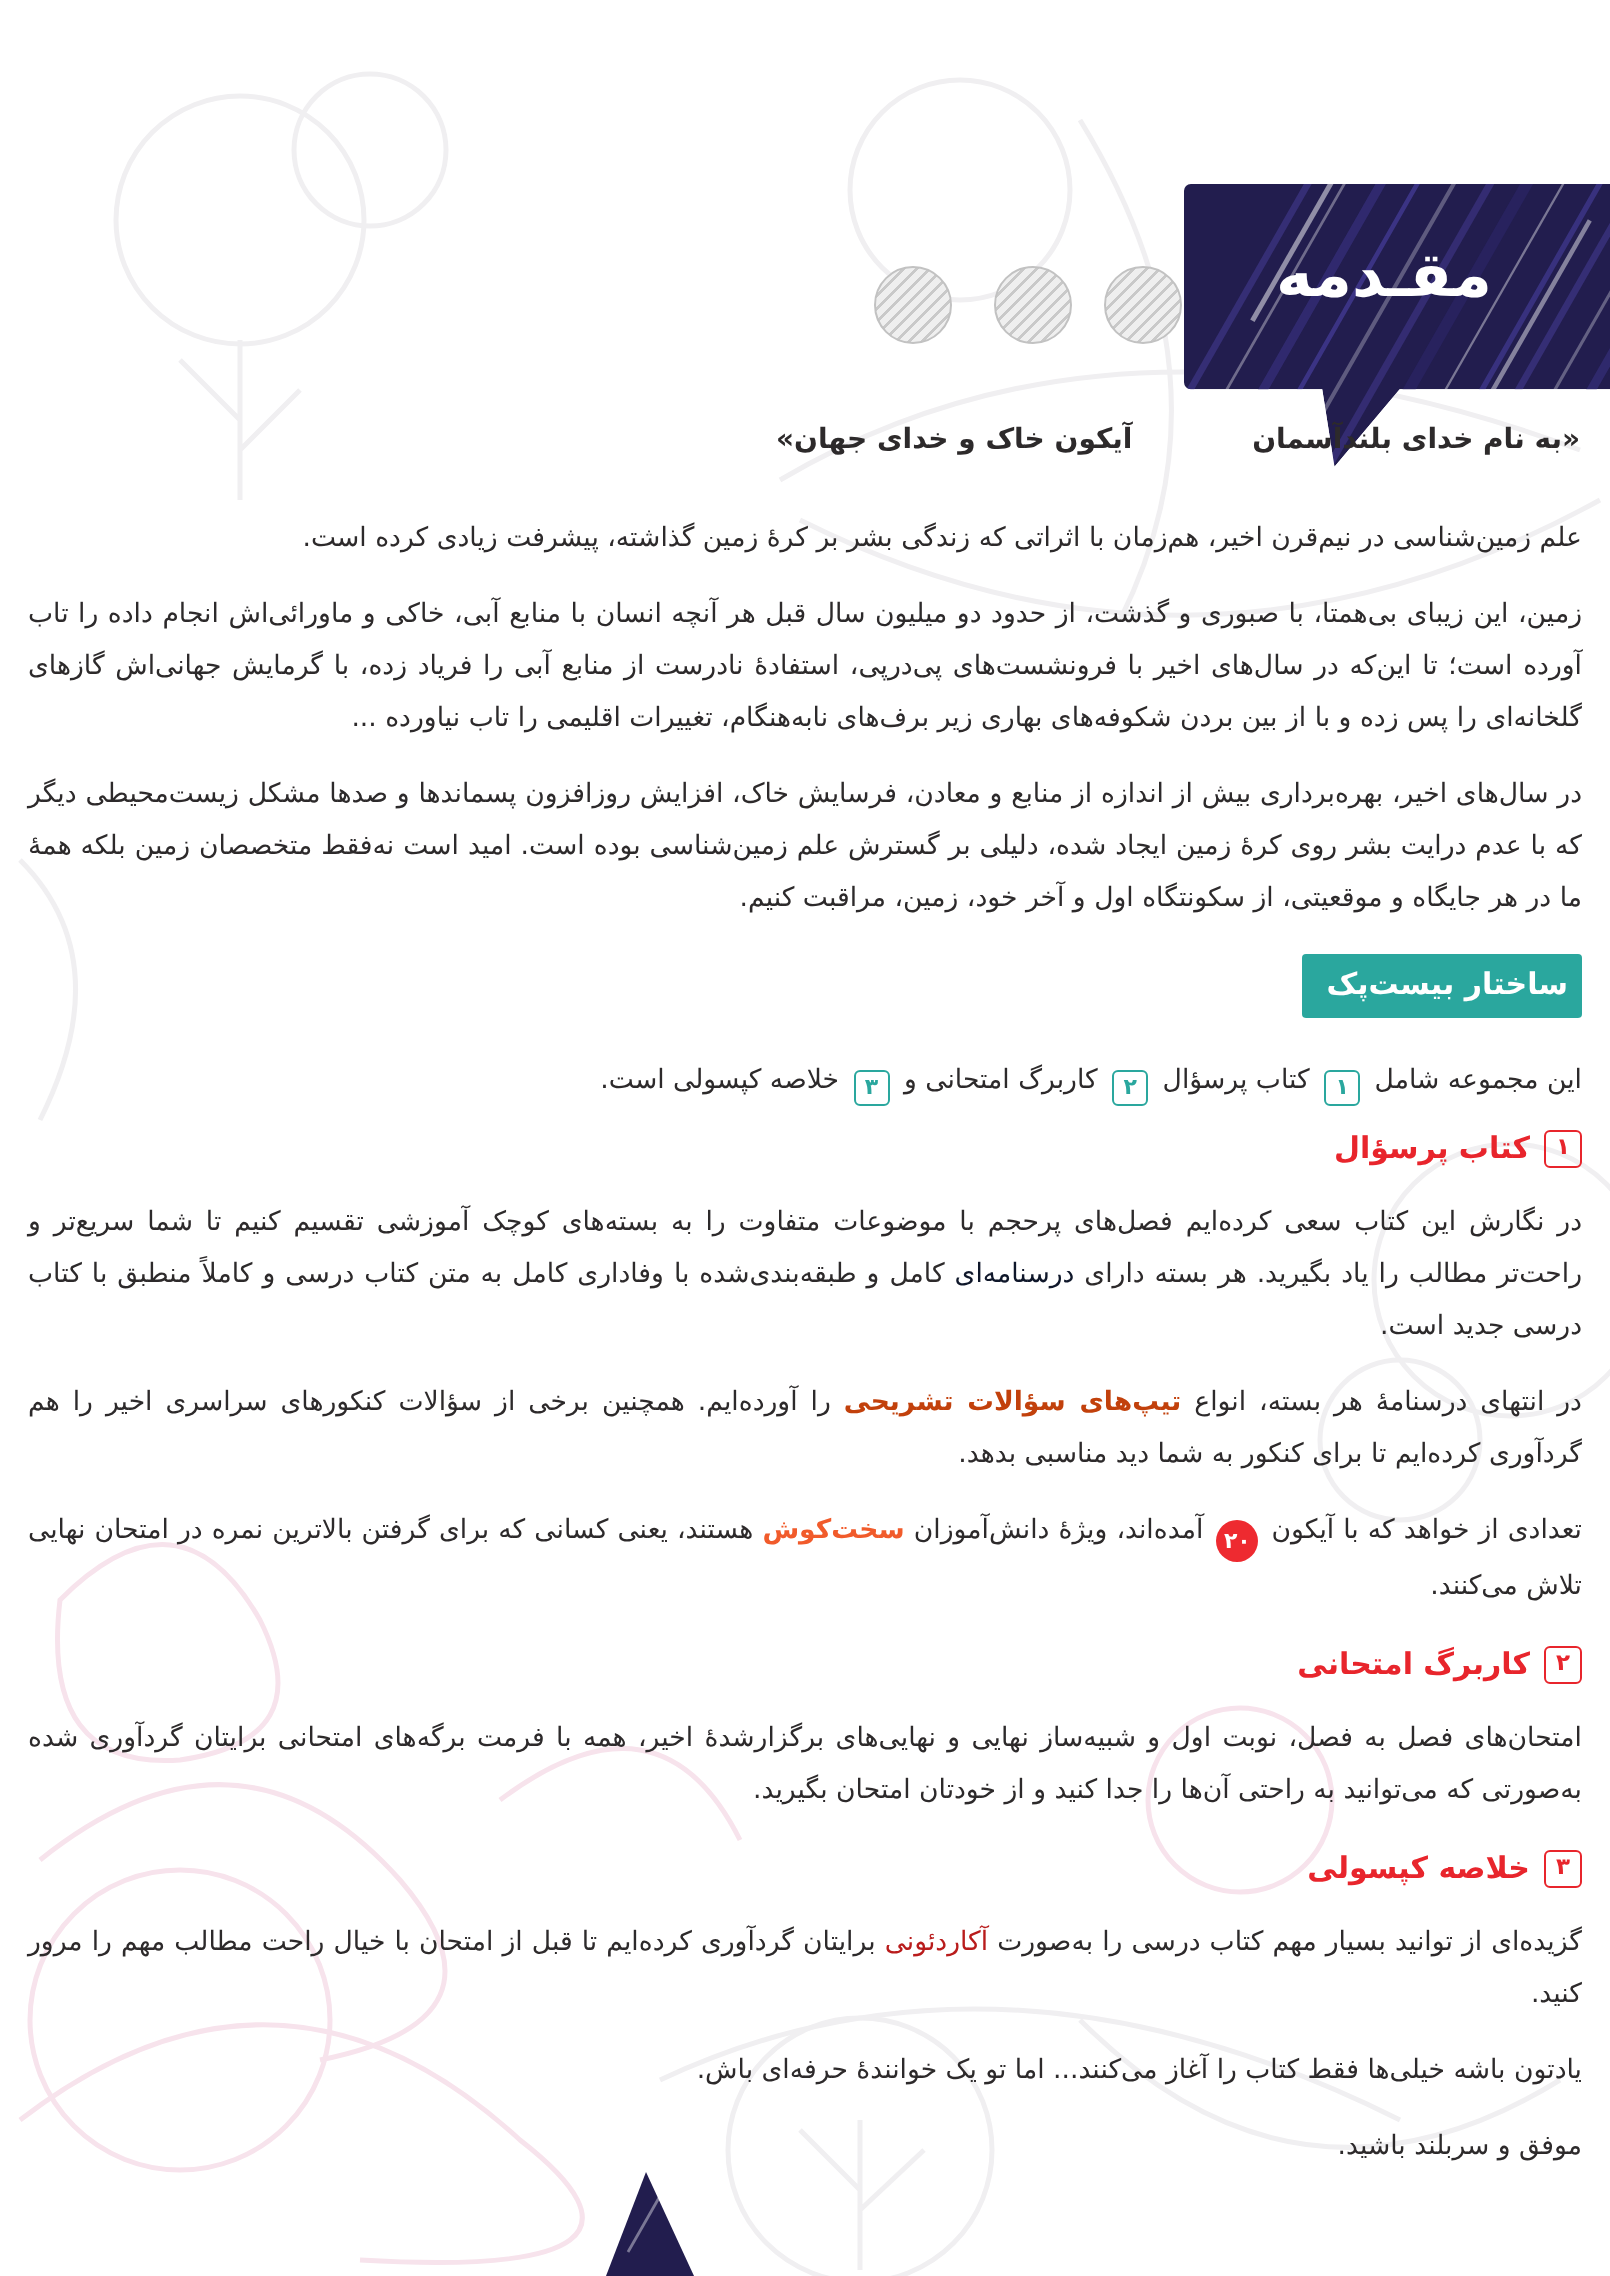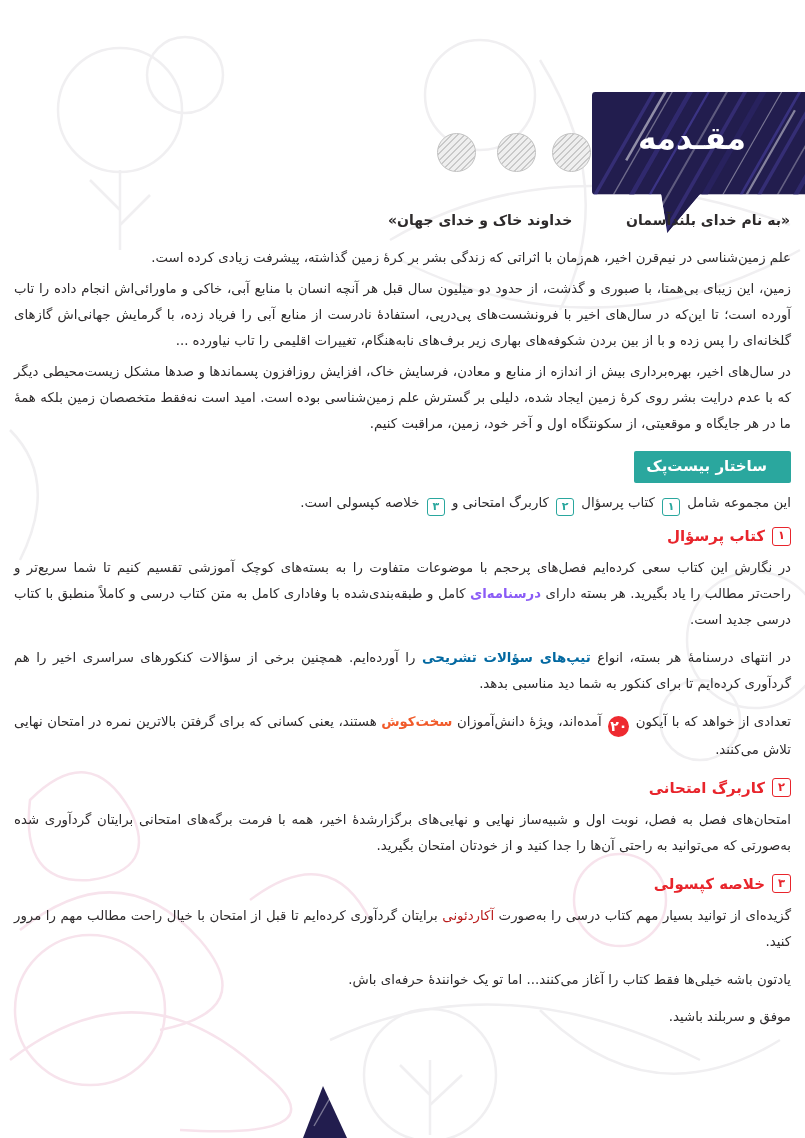--- a/index.html
+++ b/index.html
@@ -35,26 +35,26 @@
   .verse{
     position:absolute;top:212px;right:15px;width:402px;z-index:2;
     display:flex;justify-content:space-between;align-items:baseline;
     font-size:14px;font-weight:bold;color:#2d2a2b;
   }
   
   .content{
     position:absolute;top:245px;right:14px;left:14px;z-index:2;
     font-size:13.3px;line-height:26px;
   }
-  .content p{margin:0 0 5px 0;text-align:justify;}
+  .content p{margin:12px 0 5px 0;text-align:justify;}
   p.gap-after{margin-bottom:12px;}
   
   .struct-heading{
     display:inline-block;background:#2aa79e;color:#fff;
-    font-size:15px;font-weight:bold;padding:2px 24px 4px 12px;
+    font-size:15px;font-weight:bold;padding:2px 7px 4px 12px;
     border-radius:2px;margin:2px 0 7px 0;
   }
   .lead-line{margin-bottom:7px !important;}
   
   .num-box{
     display:inline-flex;align-items:center;justify-content:center;
     width:16px;height:16px;border:1.6px solid #2aa79e;border-radius:3px;
     color:#2aa79e;font-size:11px;font-weight:bold;
     vertical-align:-3px;margin:0 3px;line-height:1;
   }
@@ -63,30 +63,30 @@
     display:flex;align-items:center;gap:7px;
     color:#e8252c;font-weight:bold;font-size:15px;
     margin:6px 0 6px 0;
   }
   .sec-num{
     width:17px;height:17px;border:1.7px solid #e8252c;border-radius:3px;
     display:flex;align-items:center;justify-content:center;
     font-size:11.5px;line-height:1;flex:0 0 auto;
   }
   
-  .seg-purple{color:#8b5cf6;font-weight:bold;}
-  .seg-indigo{color:#0369a1;font-weight:bold;}
+  .seg-purple{color:#0f172a;}
+  .seg-indigo{color:#c2410c;font-weight:bold;}
   .seg-orange{color:#f15b2b;font-weight:bold;}
   .seg-pink{color:#b91c1c;}
   .seg-pinkbold{color:#f16ba5;font-weight:bold;}
   
   .score-badge{
     display:inline-flex;align-items:center;justify-content:center;
     width:21px;height:21px;border-radius:50%;
-    background:#ee2a30;color:#fff;font-size:14px;font-weight:bold;
+    background:#ee2a30;color:#fff;font-size:11px;font-weight:bold;
     vertical-align:-5px;margin:0 2px;line-height:1;
   }
   .closing-1{margin-top:4px !important;margin-bottom:11px !important;}
   
   .corner{position:absolute;left:0;bottom:0;width:805px;height:60px;z-index:1;}
 </style>
 </head>
 <body>
 
 <div class="page">
@@ -150,21 +150,21 @@
     </svg>
     <div class="bubble-title">مقـدمه</div>
   </div>
 
   <div class="dot dot-1"></div>
   <div class="dot dot-2"></div>
   <div class="dot dot-3"></div>
 
   <div class="verse">
     <span>«به نام خدای بلندآسمان</span>
-    <span>خداوند خاک و خدای جهان»</span>
+    <span>آیکون خاک و خدای جهان»</span>
   </div>
 
   <div class="content">
 
     <p>علم زمین‌شناسی در نیم‌قرن اخیر، هم‌زمان با اثراتی که زندگی بشر بر کرهٔ زمین گذاشته، پیشرفت زیادی کرده است.</p>
     <p>زمین، این زیبای بی‌همتا، با صبوری و گذشت، از حدود دو میلیون سال قبل هر آنچه انسان با منابع آبی، خاکی و ماورائی‌اش انجام داده را تاب آورده است؛ تا این‌که در سال‌های اخیر با فرونشست‌های پی‌درپی، استفادهٔ نادرست از منابع آبی را فریاد زده، با گرمایش جهانی‌اش گازهای گلخانه‌ای را پس زده و با از بین بردن شکوفه‌های بهاری زیر برف‌های نابه‌هنگام، تغییرات اقلیمی را تاب نیاورده ...</p>
     <p class="gap-after">در سال‌های اخیر، بهره‌برداری بیش از اندازه از منابع و معادن، فرسایش خاک، افزایش روزافزون پسماندها و صدها مشکل زیست‌محیطی دیگر که با عدم درایت بشر روی کرهٔ زمین ایجاد شده، دلیلی بر گسترش علم زمین‌شناسی بوده است. امید است نه‌فقط متخصصان زمین بلکه همهٔ ما در هر جایگاه و موقعیتی، از سکونتگاه اول و آخر خود، زمین، مراقبت کنیم.</p>
 
     <div class="struct-heading">ساختار بیست‌پک</div>
     <p class="lead-line"><span>این مجموعه شامل </span><span class="num-box">۱</span><span> کتاب پرسؤال </span><span class="num-box">۲</span><span> کاربرگ امتحانی و </span><span class="num-box">۳</span><span> خلاصه کپسولی است.</span></p>

